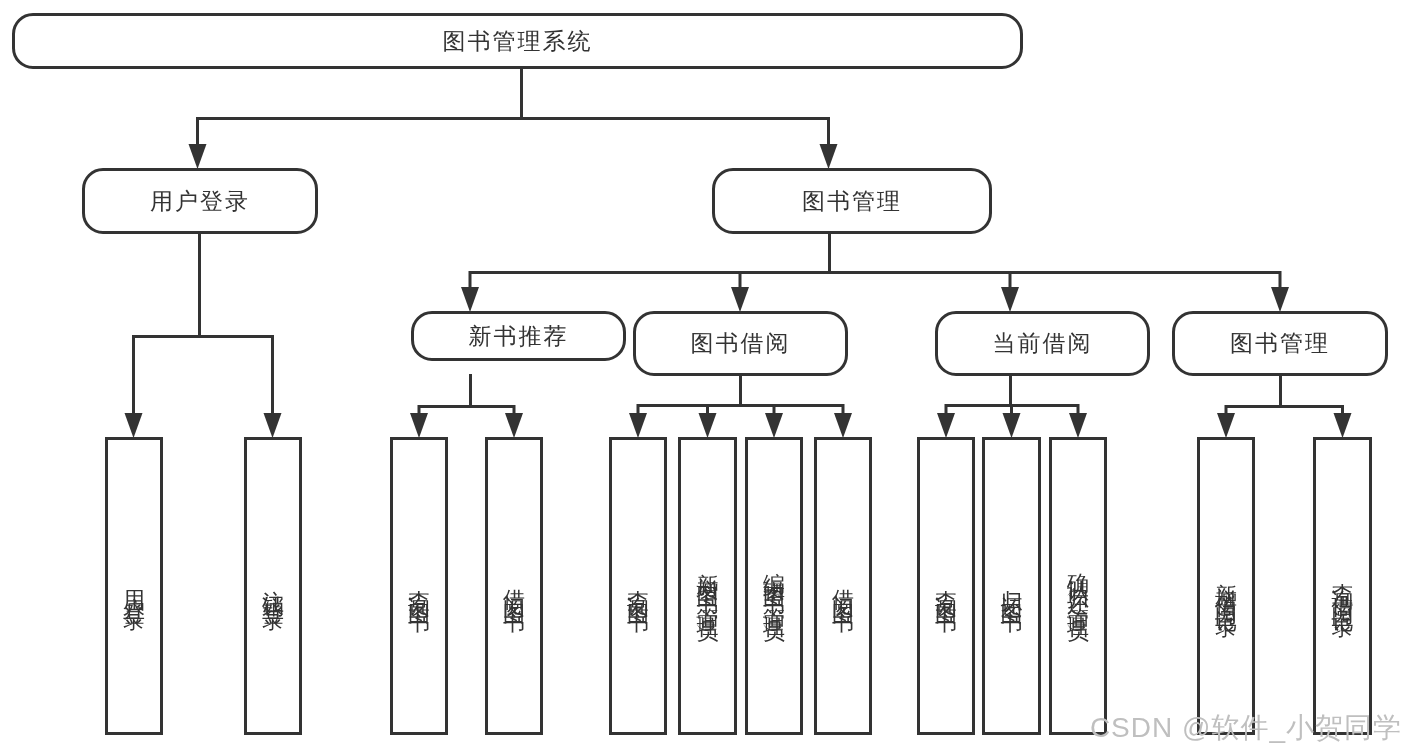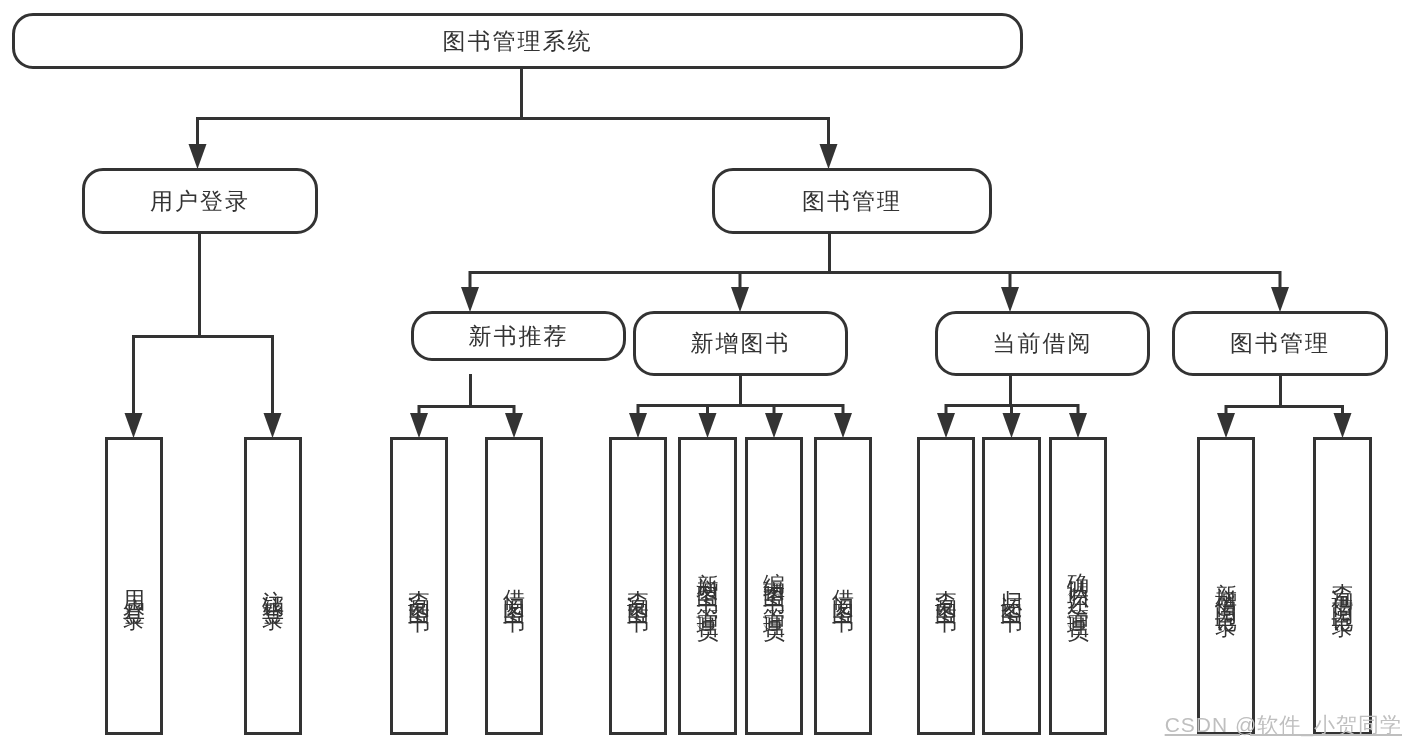--- a/index.html
+++ b/index.html
@@ -30,22 +30,22 @@
   #n-l3c{left:935px;top:311px;width:215px;height:65px;}
   #n-l3d{left:1172px;top:311px;width:216px;height:65px;}
   
   .leaf{top:437px;width:58px;height:298px;}
   #n-g1a{left:105px;} #n-g1b{left:244px;}
   #n-g2a{left:390px;} #n-g2b{left:485px;}
   #n-g3a{left:609px;} #n-g3b{left:678px;width:59px;} #n-g3c{left:745px;} #n-g3d{left:814px;}
   #n-g4a{left:917px;} #n-g4b{left:982px;width:59px;} #n-g4c{left:1049px;}
   #n-g5a{left:1197px;} #n-g5b{left:1313px;width:59px;}
   #watermark{
-    position:absolute;right:3px;bottom:8px;z-index:10;
-    color:#bfbfbf;font-size:21px;letter-spacing:1px;white-space:nowrap;text-decoration:underline;
+    position:absolute;right:3px;bottom:0;z-index:10;
+    color:#bfbfbf;font-size:28px;letter-spacing:1px;white-space:nowrap;
   }
 </style>
 </head>
 <body>
 
 <div id="stage">
 
   <svg class="wires" viewBox="0 0 1405 747" xmlns="http://www.w3.org/2000/svg">
 
     <path class="wire" d="M521.5 66 L521.5 118"></path>
@@ -102,21 +102,21 @@
     <span class="lbl">用户登录</span>
   </div>
   <div class="node hbox" id="n-l2b">
     <span class="lbl">图书管理</span>
   </div>
 
   <div class="node hbox" id="n-l3a">
     <span class="lbl">新书推荐</span>
   </div>
   <div class="node hbox" id="n-l3b">
-    <span class="lbl">新增图书</span>
+    <span class="lbl">图书借阅</span>
   </div>
   <div class="node hbox" id="n-l3c">
     <span class="lbl">当前借阅</span>
   </div>
   <div class="node hbox" id="n-l3d">
     <span class="lbl">图书管理</span>
   </div>
 
   <div class="node vbox leaf" id="n-g1a">
     <span class="lbl">用户登录</span>

